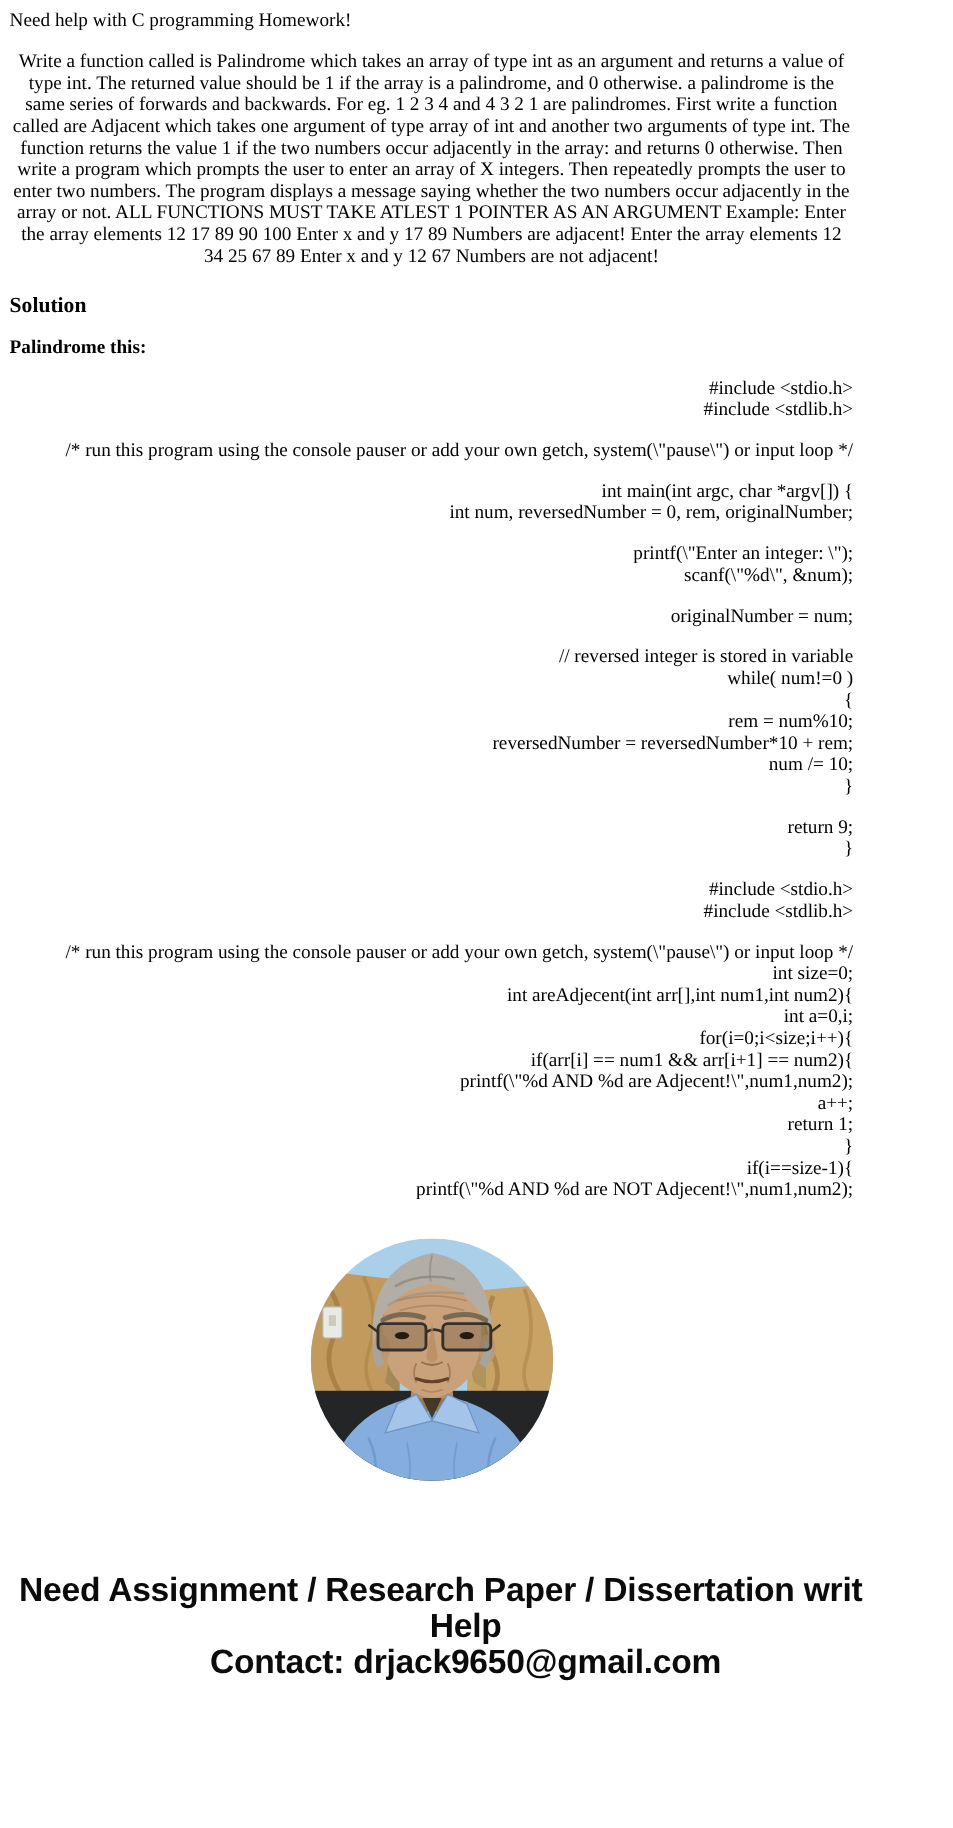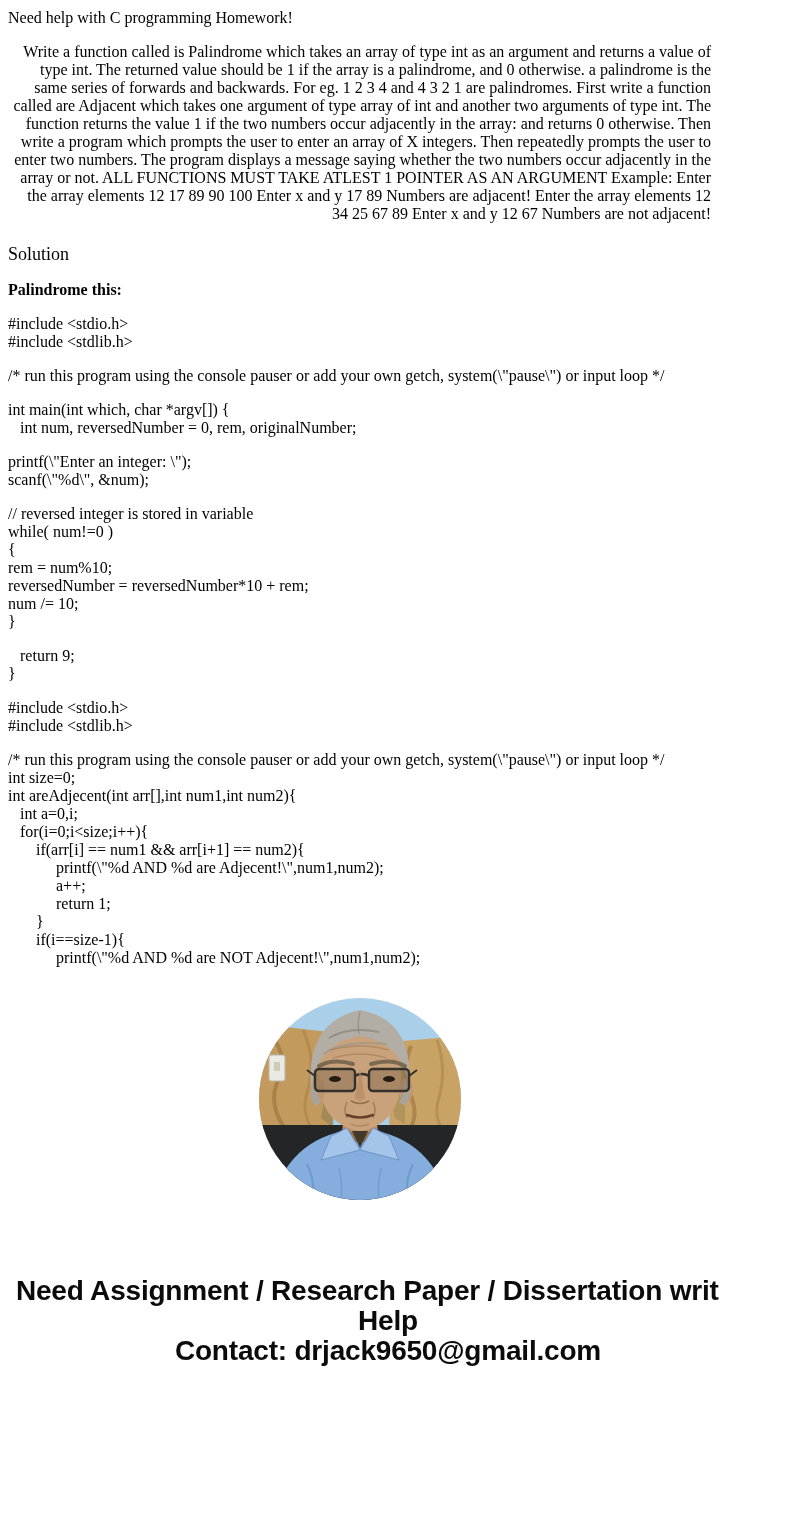--- a/index.html
+++ b/index.html
@@ -1,22 +1,22 @@
 <!DOCTYPE html>
 <html><head>
 <meta charset="utf-8">
 <style>
   html,body{margin:0;padding:0;background:#ffffff;}
   body{color:#000;font-family:"Liberation Serif",serif;font-size:16px;}
   .page{width:719px;min-height:1523px;box-sizing:border-box;padding:9px 8px 28px 8px;background:#fff;overflow:hidden;}
   .doc-title{margin:0;line-height:18px;font-size:16px;font-weight:normal;}
-  .question{margin:16px 0 12px 0;line-height:18px;text-align:right;}
-  .solution-heading{font-size:18px;line-height:20px;margin:21px 0 0 0;font-weight:normal;}
+  .question{margin:16px 0 12px 0;line-height:18px;text-align:center;}
+  .solution-heading{font-size:18px;line-height:20px;margin:21px 0 0 0;font-weight:bold;}
   .code-heading{font-size:16px;line-height:18px;margin:17px 0 0 0;font-weight:bold;}
-  .code-block p{margin:16px 0 0 0;line-height:18px;white-space:pre-wrap;font-family:"Liberation Serif",serif;}
+  .code-block p{margin:16px 0 0 0;line-height:18px;white-space:pre-wrap;font-family:"Liberation Serif",serif;text-align:right;}
   .avatar-wrap{margin-top:31px;text-align:center;}
   .avatar-wrap svg{display:block;margin:0 auto;}
   .footer{width:760px;margin:76px auto 0 auto;text-align:center;
           font-family:"Liberation Sans",sans-serif;font-weight:700;
           font-size:28px;line-height:30px;color:#0b0b0b;letter-spacing:-0.2px;}
   .footer-line{display:block;}
 </style>
 </head>
 <body>
 
@@ -26,24 +26,25 @@
 
   <p class="question">Write a function called is Palindrome which takes an array of type int as an argument and returns a value of type int. The returned value should be 1 if the array is a palindrome, and 0 otherwise. a palindrome is the same series of forwards and backwards. For eg. 1 2 3 4 and 4 3 2 1 are palindromes. First write a function called are Adjacent which takes one argument of type array of int and another two arguments of type int. The function returns the value 1 if the two numbers occur adjacently in the array: and returns 0 otherwise. Then write a program which prompts the user to enter an array of X integers. Then repeatedly prompts the user to enter two numbers. The program displays a message saying whether the two numbers occur adjacently in the array or not. ALL FUNCTIONS MUST TAKE ATLEST 1 POINTER AS AN ARGUMENT Example: Enter the array elements 12 17 89 90 100 Enter x and y 17 89 Numbers are adjacent! Enter the array elements 12 34 25 67 89 Enter x and y 12 67 Numbers are not adjacent!</p>
 
   <h2 class="solution-heading">Solution</h2>
 
   <h3 class="code-heading">Palindrome this:</h3>
   <div class="code-block">
       <p>#include &lt;stdio.h&gt;
 #include &lt;stdlib.h&gt;</p>
       <p>/* run this program using the console pauser or add your own getch, system(\"pause\") or input loop */</p>
-      <p>int main(int which, char *argv[]) {
+      <p>int main(int argc, char *argv[]) {
    int num, reversedNumber = 0, rem, originalNumber;</p>
       <p>printf(\"Enter an integer: \");
 scanf(\"%d\", &amp;num);</p>
+      <p>originalNumber = num;</p>
       <p>// reversed integer is stored in variable
 while( num!=0 )
 {
 rem = num%10;
 reversedNumber = reversedNumber*10 + rem;
 num /= 10;
 }</p>
       <p>   return 9;
 }</p>
     </div>

